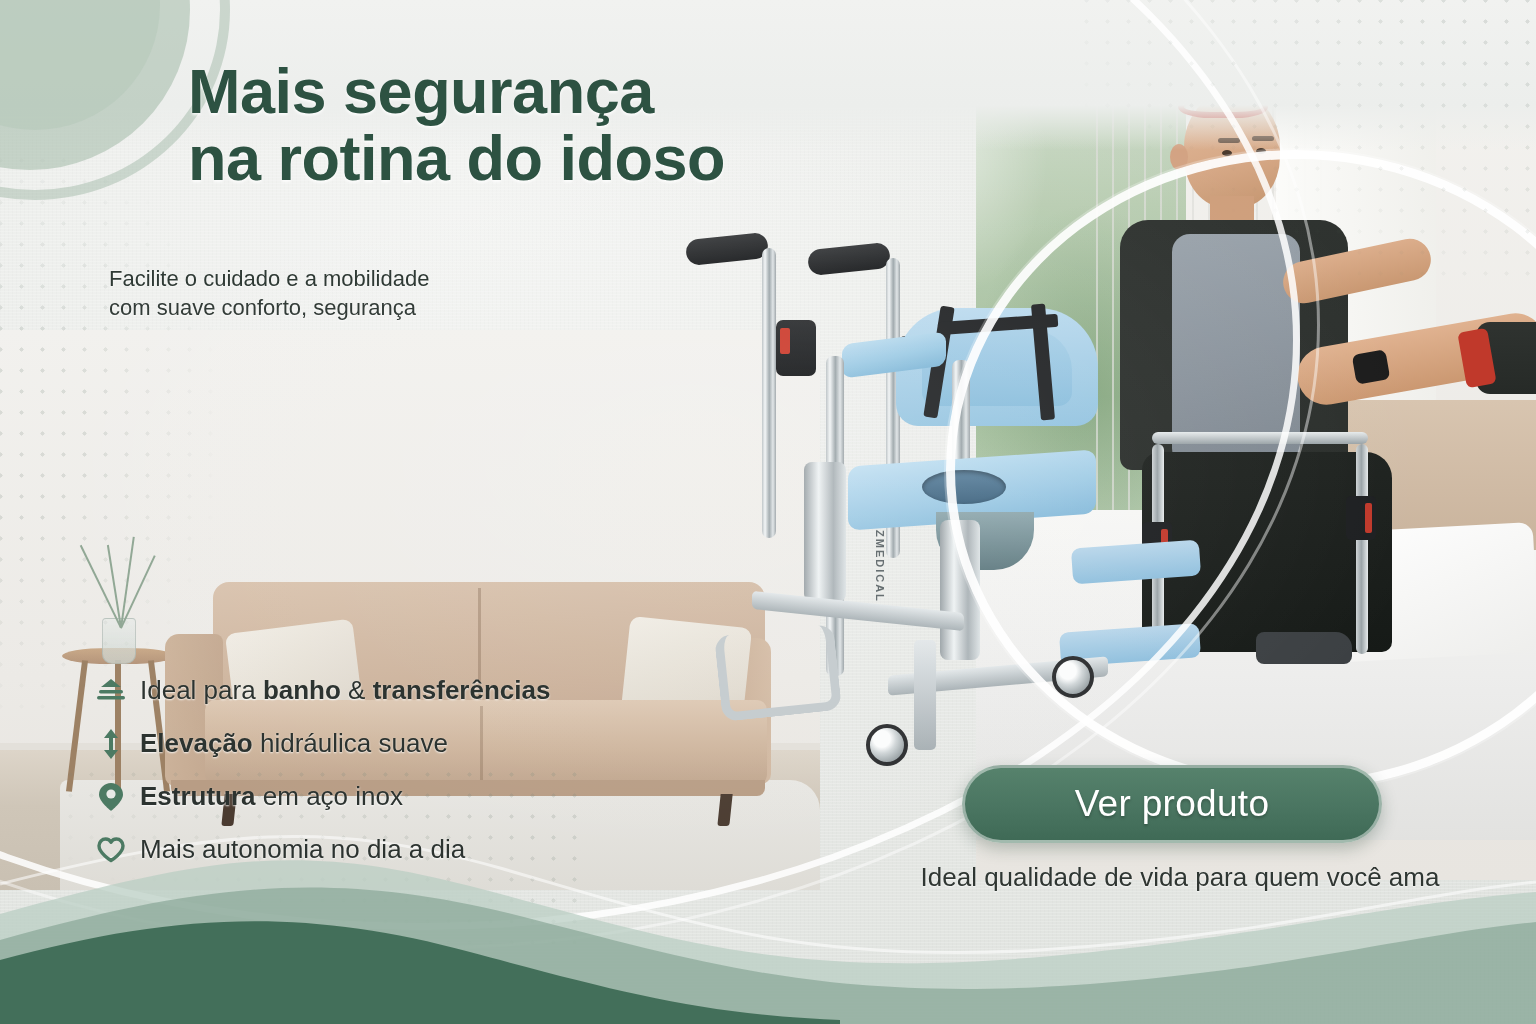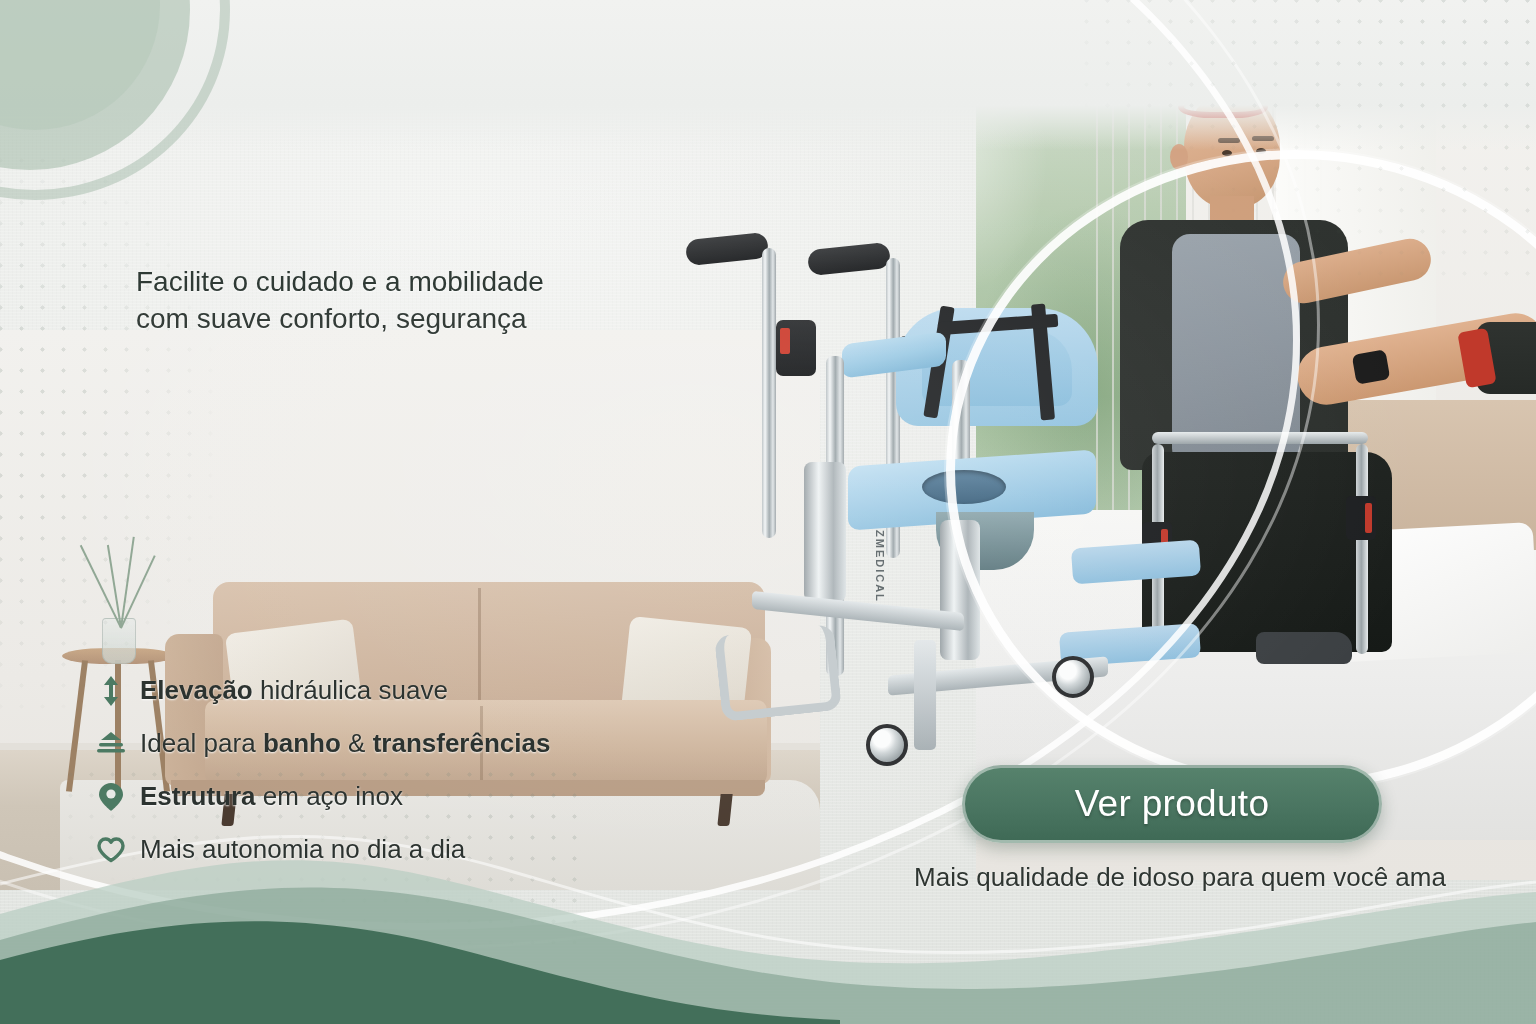--- a/index.html
+++ b/index.html
@@ -311,22 +311,22 @@
   .wave svg { display:block; width:100%; height:100%; }
 
   
   .headline {
     position:absolute; left:188px; top:58px; width:640px;
     font-size:63px; line-height:1.06; font-weight:700; letter-spacing:-.5px;
     color:#2d5242;
     text-shadow:0 2px 3px rgba(255,255,255,.85);
   }
   .subhead {
-    position:absolute; left:136px; top:264px; width:580px;
-    font-size:28px; line-height:1.32; font-weight:400; color:#333c38;
+    position:absolute; left:109px; top:264px; width:580px;
+    font-size:22px; line-height:1.32; font-weight:400; color:#333c38;
     text-shadow:0 1px 2px rgba(255,255,255,.8);
   }
   .subhead .b1 { font-weight:500; color:#2f3a35; }
 
   .features { position:absolute; left:96px; top:668px; width:560px; }
   .feature {
     display:flex; align-items:center; gap:14px; height:45px; margin-bottom:8px;
   }
   .feature .ficon { width:30px; display:flex; justify-content:center; align-items:center; flex:0 0 30px; }
   .feature .ftext {
@@ -495,50 +495,54 @@
     <svg viewBox="0 0 1536 260" preserveAspectRatio="none">
       <path d="M0,150 C210,92 300,78 470,122 C640,166 760,212 1000,196 C1230,180 1380,140 1536,128 L1536,260 L0,260 Z" fill="#b9cdc2" opacity="0.72"></path>
       <path d="M0,176 C200,120 330,104 520,152 C700,198 820,236 1060,222 C1280,208 1400,172 1536,158 L1536,260 L0,260 Z" fill="#7c9d8b" opacity="0.58"></path>
       <path d="M0,196 C170,150 300,142 470,188 C620,228 700,250 840,256 L840,260 L0,260 Z" fill="#3e6b55" opacity="0.95"></path>
       <path d="M0,120 C220,64 330,56 500,104 C680,156 800,200 1040,186 C1270,172 1400,132 1536,118" fill="none" stroke="rgba(255,255,255,0.55)" stroke-width="3"></path>
     </svg>
   </div>
 
   <div class="soft-veil"></div>
 
+  <div class="headline">
+    <div>Mais segurança</div>
+    <div>na rotina do idoso</div>
+  </div>
 
   <div class="subhead">
     <div class="b1">Facilite o cuidado e a mobilidade</div>
     <div>com suave conforto, segurança</div>
   </div>
 
   <div class="features">
-
-    <div class="feature">
-      <span class="ficon">
-        <svg width="22" height="30" viewBox="0 0 22 30" fill="#4c7a63">
-          <path d="M11 0 L18 9 H13 V21 H18 L11 30 L4 21 H9 V9 H4 Z"></path>
-        </svg>
-      </span>
-      <span class="ftext"><b>Elevação</b><span> hidráulica suave</span></span>
-    </div>
 
     <div class="feature">
       <span class="ficon">
         <svg width="28" height="26" viewBox="0 0 28 26" fill="#4c7a63">
           <path d="M14 1 C9 5 6 7.5 4 9 H24 C22 7.5 19 5 14 1 Z"></path>
           <rect x="2" y="12" width="24" height="3.4" rx="1.7"></rect>
           <rect x="0" y="18" width="28" height="3.4" rx="1.7"></rect>
         </svg>
       </span>
       <span class="ftext"><span>Ideal para </span><b>banho</b><span> &amp; </span><b>transferências</b></span>
     </div>
 
     <div class="feature">
       <span class="ficon">
+        <svg width="22" height="30" viewBox="0 0 22 30" fill="#4c7a63">
+          <path d="M11 0 L18 9 H13 V21 H18 L11 30 L4 21 H9 V9 H4 Z"></path>
+        </svg>
+      </span>
+      <span class="ftext"><b>Elevação</b><span> hidráulica suave</span></span>
+    </div>
+
+    <div class="feature">
+      <span class="ficon">
         <svg width="24" height="28" viewBox="0 0 24 28" fill="#4c7a63">
           <path d="M12 0 C5.4 0 0 5.2 0 11.6 C0 19 12 28 12 28 S24 19 24 11.6 C24 5.2 18.6 0 12 0 Z"></path>
           <circle cx="12" cy="11" r="4.6" fill="#e7eae7"></circle>
         </svg>
       </span>
       <span class="ftext"><b>Estrutura</b><span> em aço inox</span></span>
     </div>
 
     <div class="feature">
       <span class="ficon">
@@ -548,15 +552,15 @@
       </span>
       <span class="ftext"><span>Mais autonomia no dia a dia</span></span>
     </div>
 
   </div>
 
   <div class="cta">
     <span class="cta-label">Ver produto</span>
   </div>
 
-  <div class="tagline">Mais qualidade de idoso para quem você ama</div>
+  <div class="tagline">Ideal qualidade de vida para quem você ama</div>
 
 </div>
 
 </body></html>

